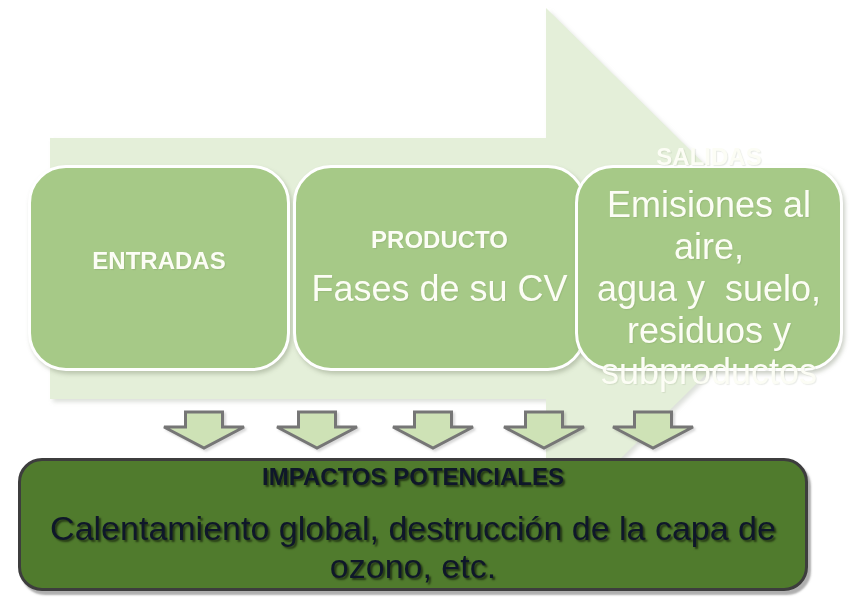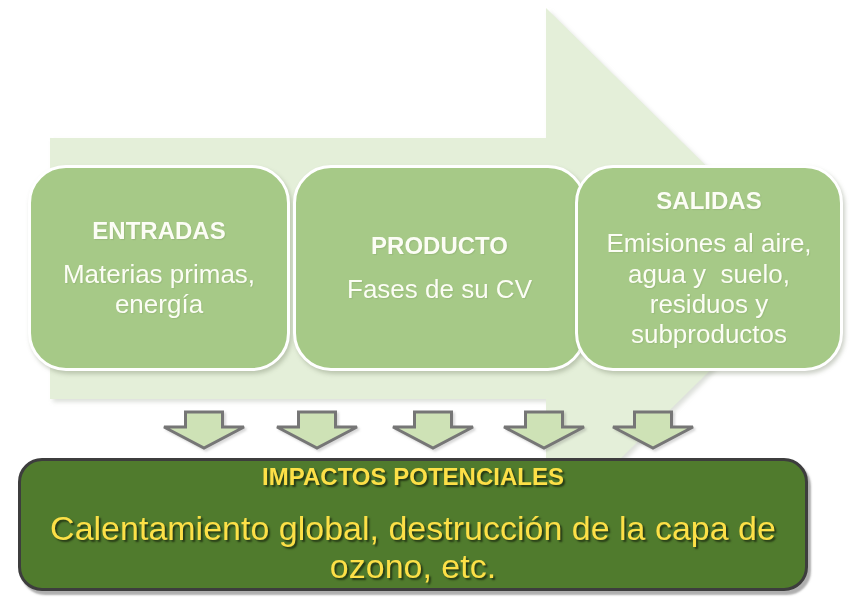--- a/index.html
+++ b/index.html
@@ -50,21 +50,21 @@
   .box-salidas  { left: 575px; width: 268px; }
 
   .lc-title {
     font-size: 24px;
     font-weight: bold;
     line-height: 1.15;
     margin-bottom: 14px;
     text-shadow: 1px 1px 1px rgba(60,80,40,0.12);
   }
   .lc-body {
-    font-size: 26px;
+    font-size: 36px;
     line-height: 1.16;
     white-space: pre-wrap;
     text-shadow: 1px 1px 1px rgba(60,80,40,0.10);
   }
 
   
   .down-arrow {
     position: absolute;
     top: 410px;
     width: 84px;
@@ -93,21 +93,21 @@
     box-sizing: border-box;
     background: #507b2d;
     border: 3px solid #3d3d3d;
     border-radius: 24px;
     box-shadow: 3px 4px 2px rgba(110,110,110,0.55);
     display: flex;
     flex-direction: column;
     justify-content: center;
     align-items: center;
     text-align: center;
-    color: #fde047;
+    color: #0f172a;
     gap: 20px;
     padding: 2px 10px;
   }
   .impact-title {
     font-size: 24px;
     font-weight: bold;
     line-height: 1.1;
     text-shadow: 2px 2px 2px rgba(0,0,0,0.55);
   }
   .impact-body {
@@ -121,22 +121,20 @@
 <body>
 
 <div class="stage">
 
   <svg class="bg-arrow" viewBox="0 0 851 606" xmlns="http://www.w3.org/2000/svg" aria-hidden="true">
     <polygon points="50,138 546,138 546,8 812,270 546,532 546,399 50,399" fill="#e4efd9"></polygon>
   </svg>
 
   <div class="lc-box box-entradas">
     <div class="lc-title">ENTRADAS</div>
-    <div class="lc-body">Materias primas,
-energía</div>
   </div>
 
   <div class="lc-box box-producto">
     <div class="lc-title">PRODUCTO</div>
     <div class="lc-body">Fases de su CV</div>
   </div>
 
   <div class="lc-box box-salidas">
     <div class="lc-title">SALIDAS</div>
     <div class="lc-body">Emisiones al aire,

